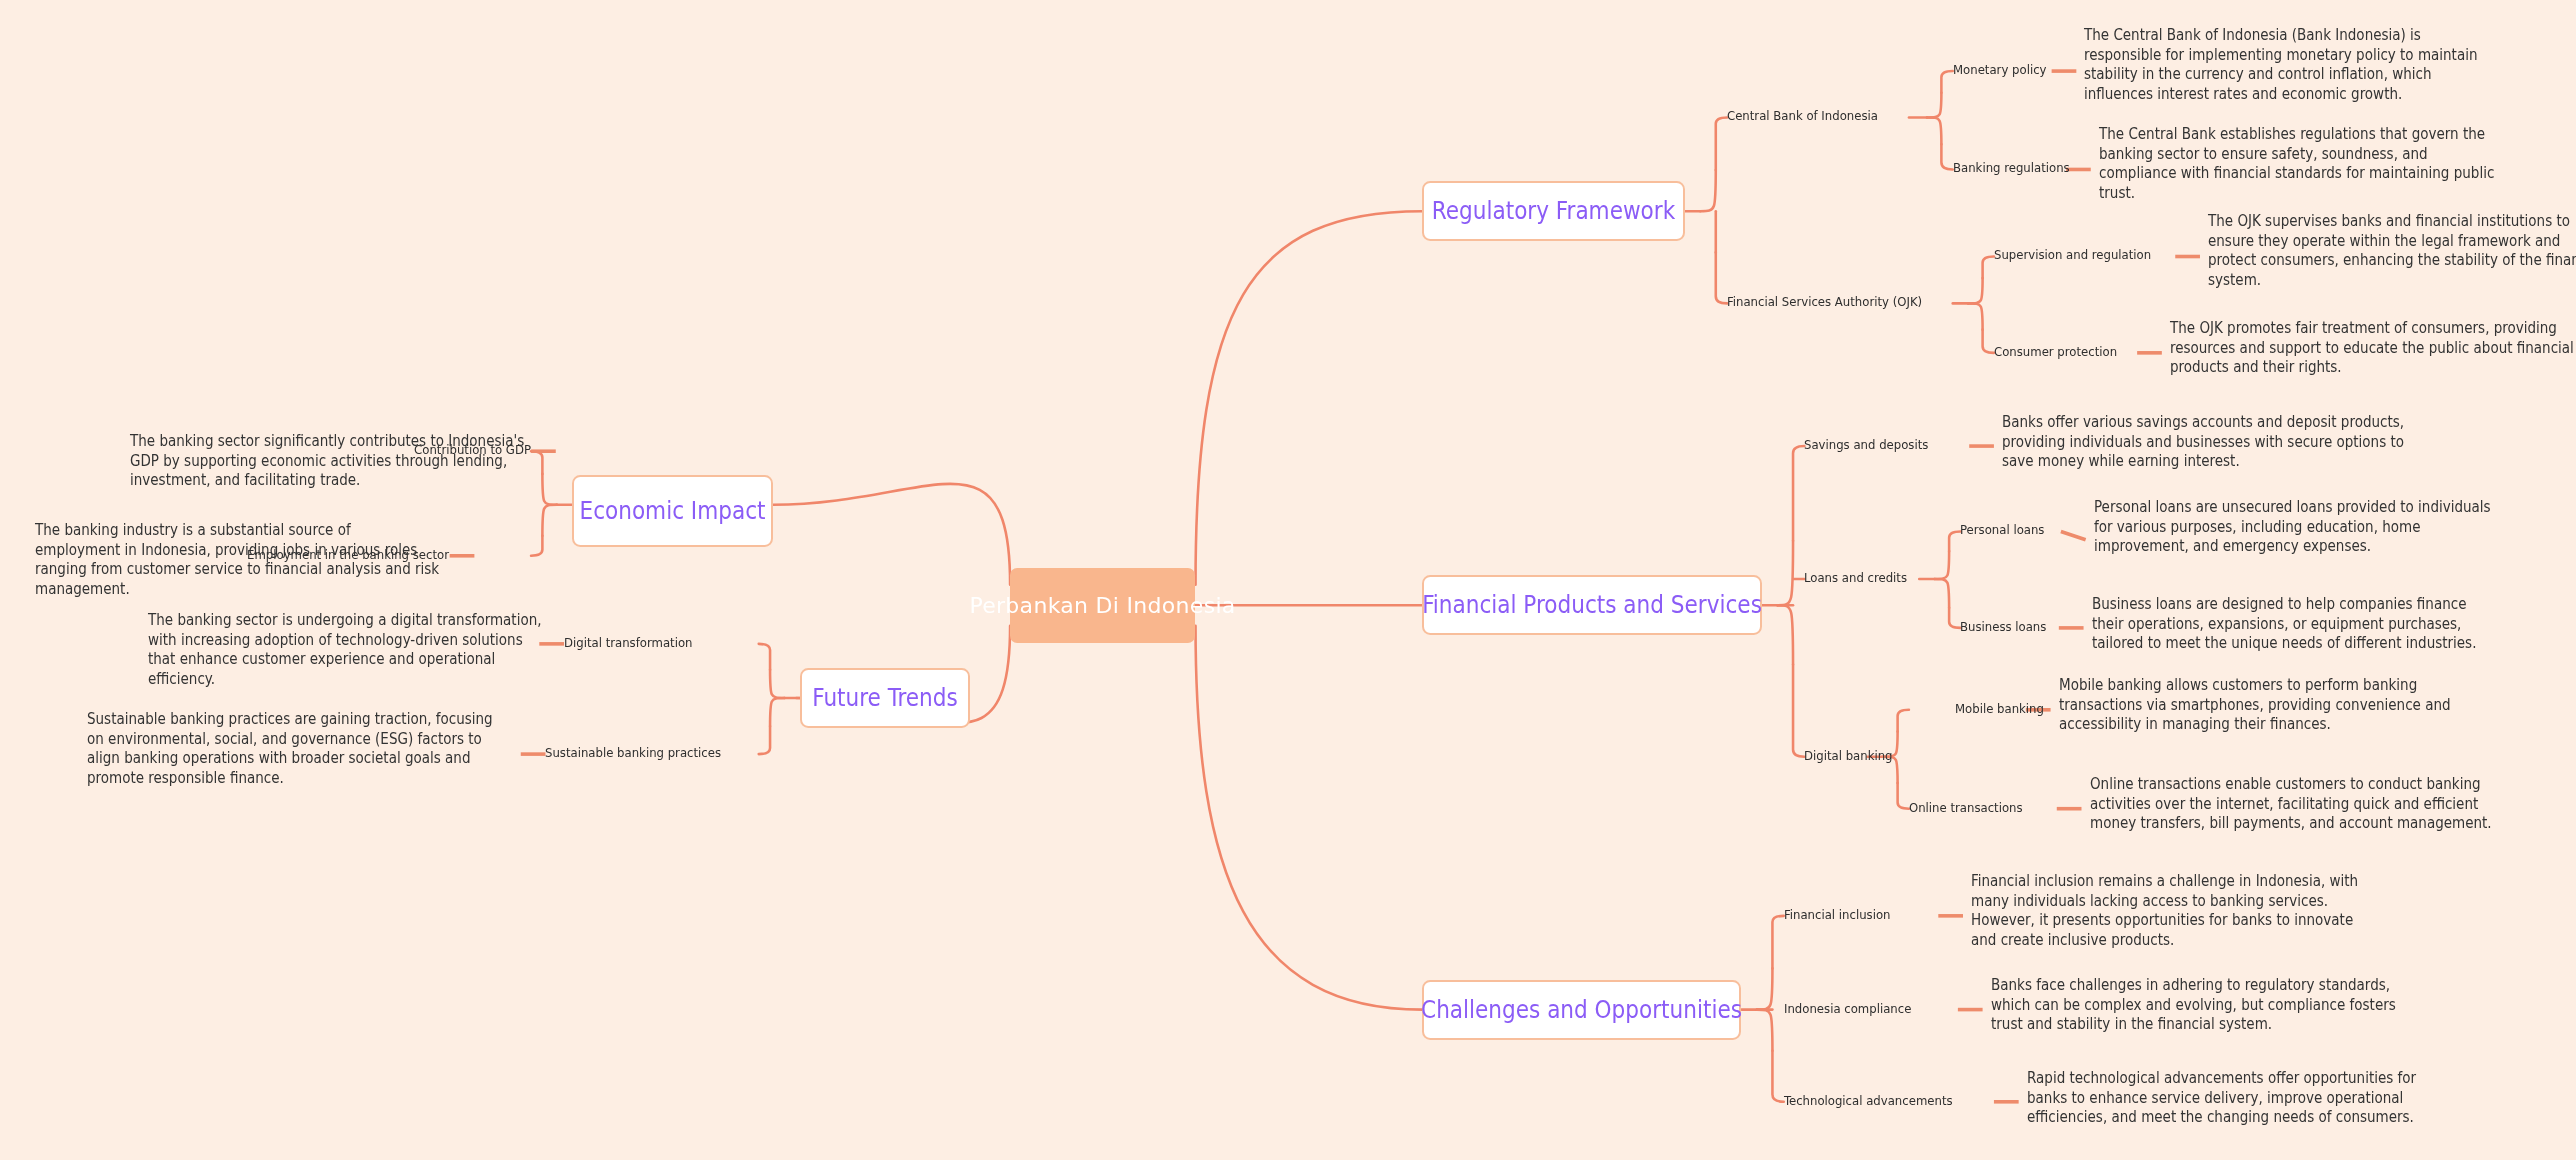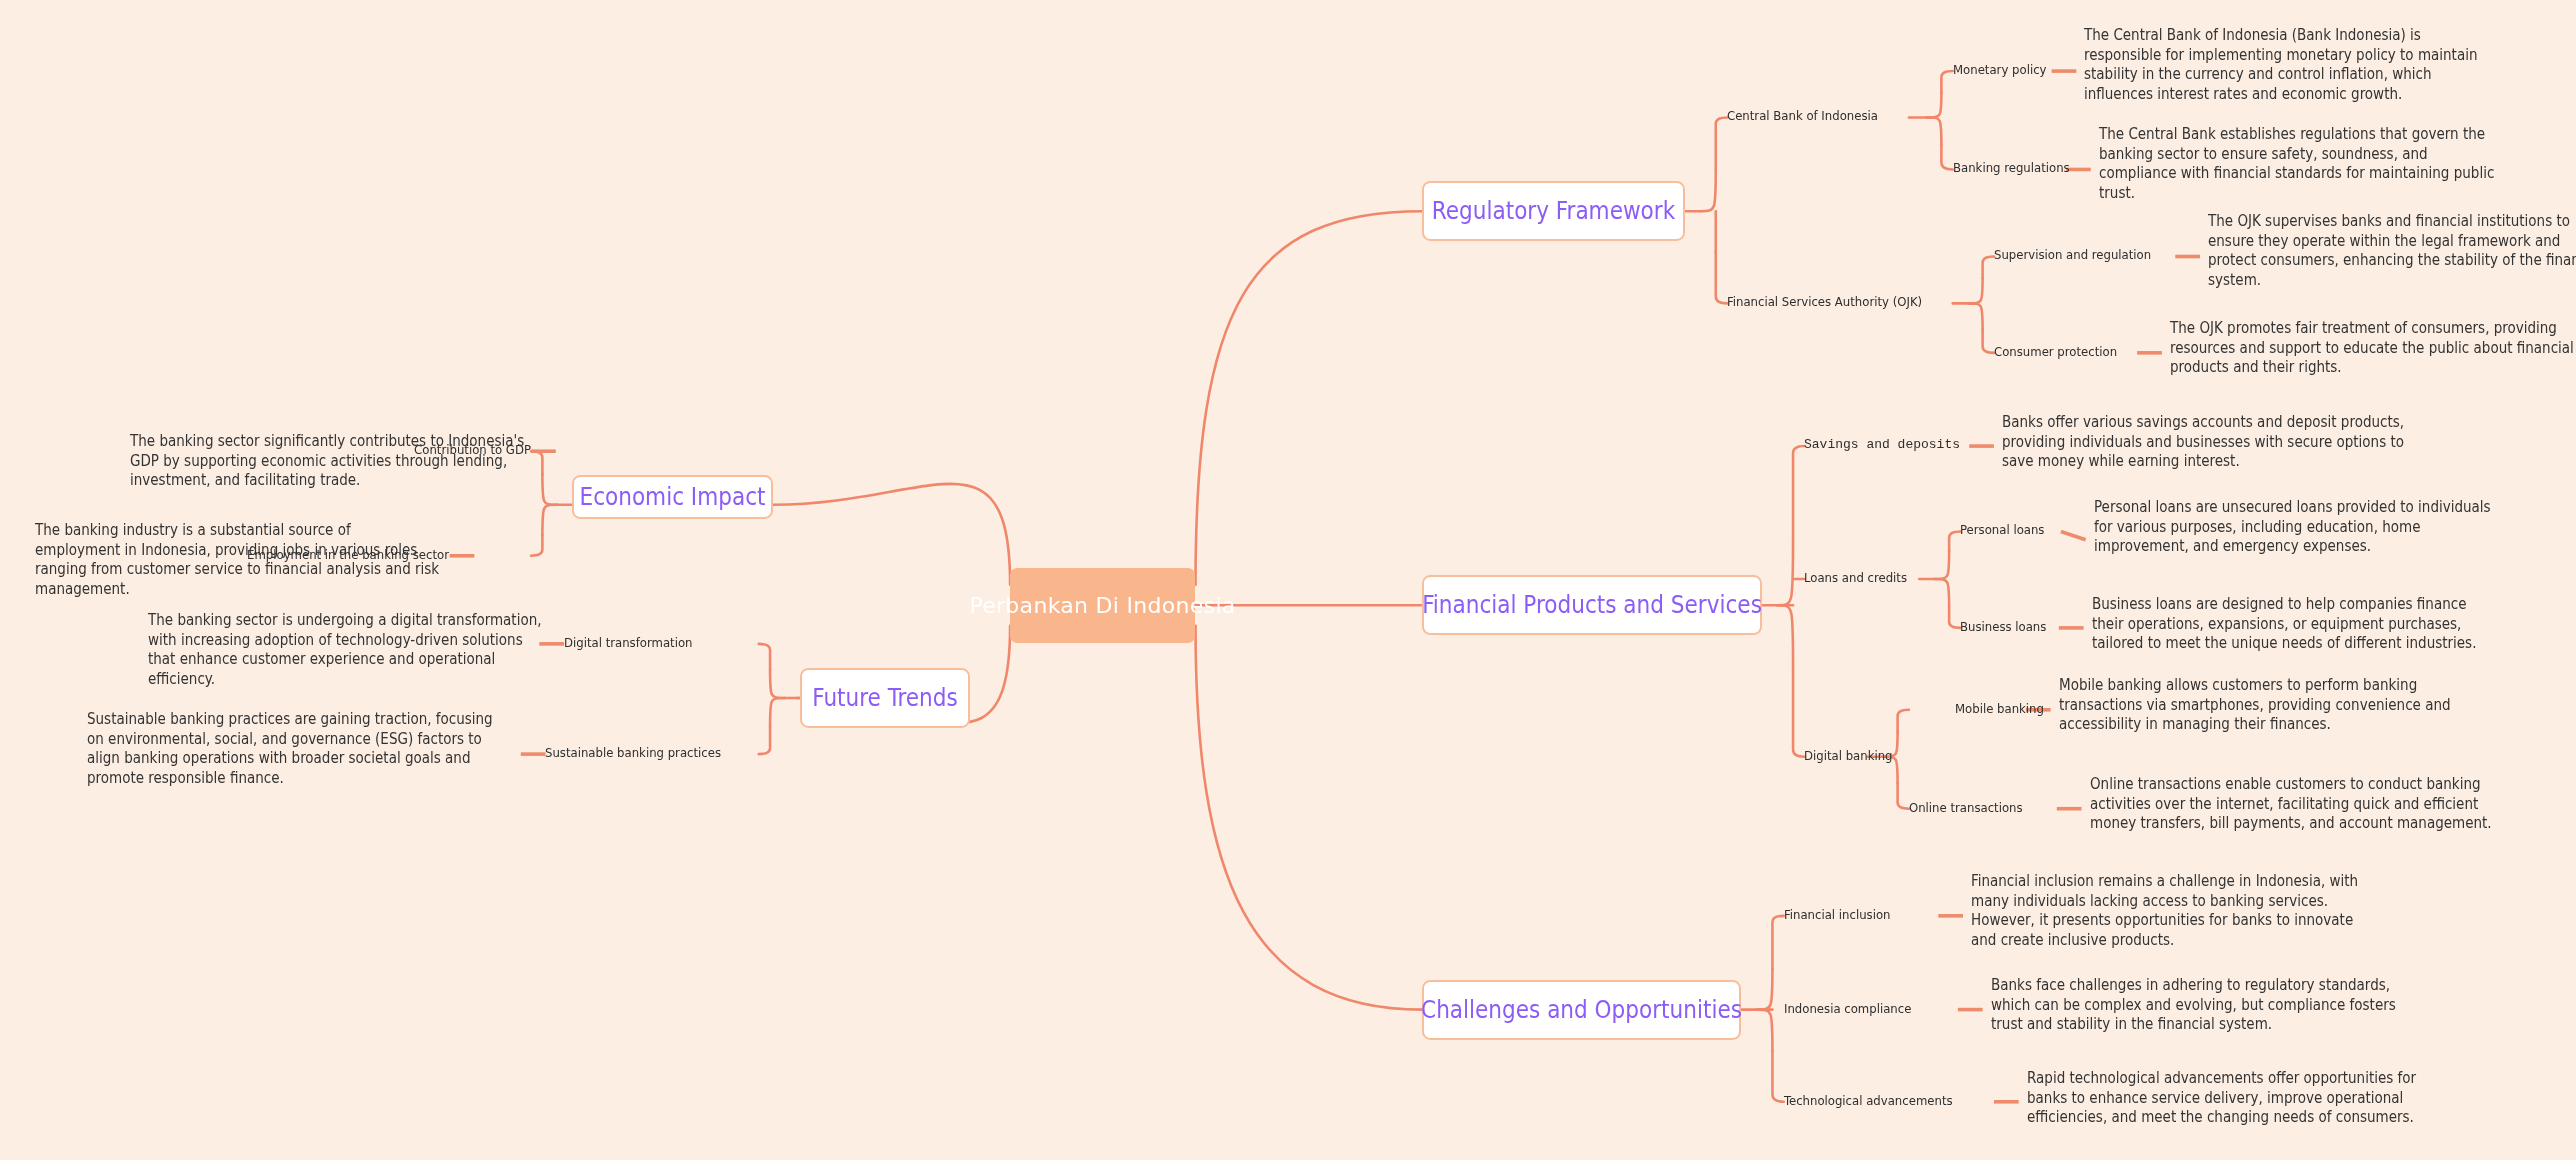--- a/index.html
+++ b/index.html
@@ -175,21 +175,21 @@
   </div>
 
   <div class="branch-node" style="left:1422px;top:575px;width:340px;height:60px;">
     <span>Financial Products and Services</span>
   </div>
 
   <div class="branch-node" style="left:1422px;top:980px;width:319px;height:60px;">
     <span>Challenges and Opportunities</span>
   </div>
 
-  <div class="branch-node" style="left:572px;top:475px;width:201px;height:44px;align-items:center;">
+  <div class="branch-node" style="left:572px;top:475px;width:201px;height:72px;align-items:center;">
     <span>Economic Impact</span>
   </div>
 
   <div class="branch-node" style="left:800px;top:668px;width:170px;height:60px;">
     <span>Future Trends</span>
   </div>
 
   <div class="sub-label r" style="left:1727px;top:109px;">Central Bank of Indonesia</div>
 
   <div class="sub-label r" style="left:1953px;top:63px;">Monetary policy</div>
@@ -210,21 +210,21 @@
   <div class="detail l" style="left:2208px;top:212px;width:531px;">The OJK supervises banks and financial institutions to
 ensure they operate within the legal framework and
 protect consumers, enhancing the stability of the financial
 system.</div>
 
   <div class="sub-label r" style="left:1994px;top:345px;">Consumer protection</div>
   <div class="detail l" style="left:2170px;top:319px;width:531px;">The OJK promotes fair treatment of consumers, providing
 resources and support to educate the public about financial
 products and their rights.</div>
 
-  <div class="sub-label r" style="left:1804px;top:438px;font-family:Liberation Mono, monospace;">Savings and deposits</div>
+  <div class="sub-label r" style="left:1804px;top:438px;">Savings and deposits</div>
   <div class="detail l" style="left:2002px;top:413px;width:531px;">Banks offer various savings accounts and deposit products,
 providing individuals and businesses with secure options to
 save money while earning interest.</div>
 
   <div class="sub-label r" style="left:1804px;top:571px;">Loans and credits</div>
 
   <div class="sub-label r" style="left:1960px;top:523px;">Personal loans</div>
   <div class="detail l" style="left:2094px;top:498px;width:531px;">Personal loans are unsecured loans provided to individuals
 for various purposes, including education, home
 improvement, and emergency expenses.</div>

